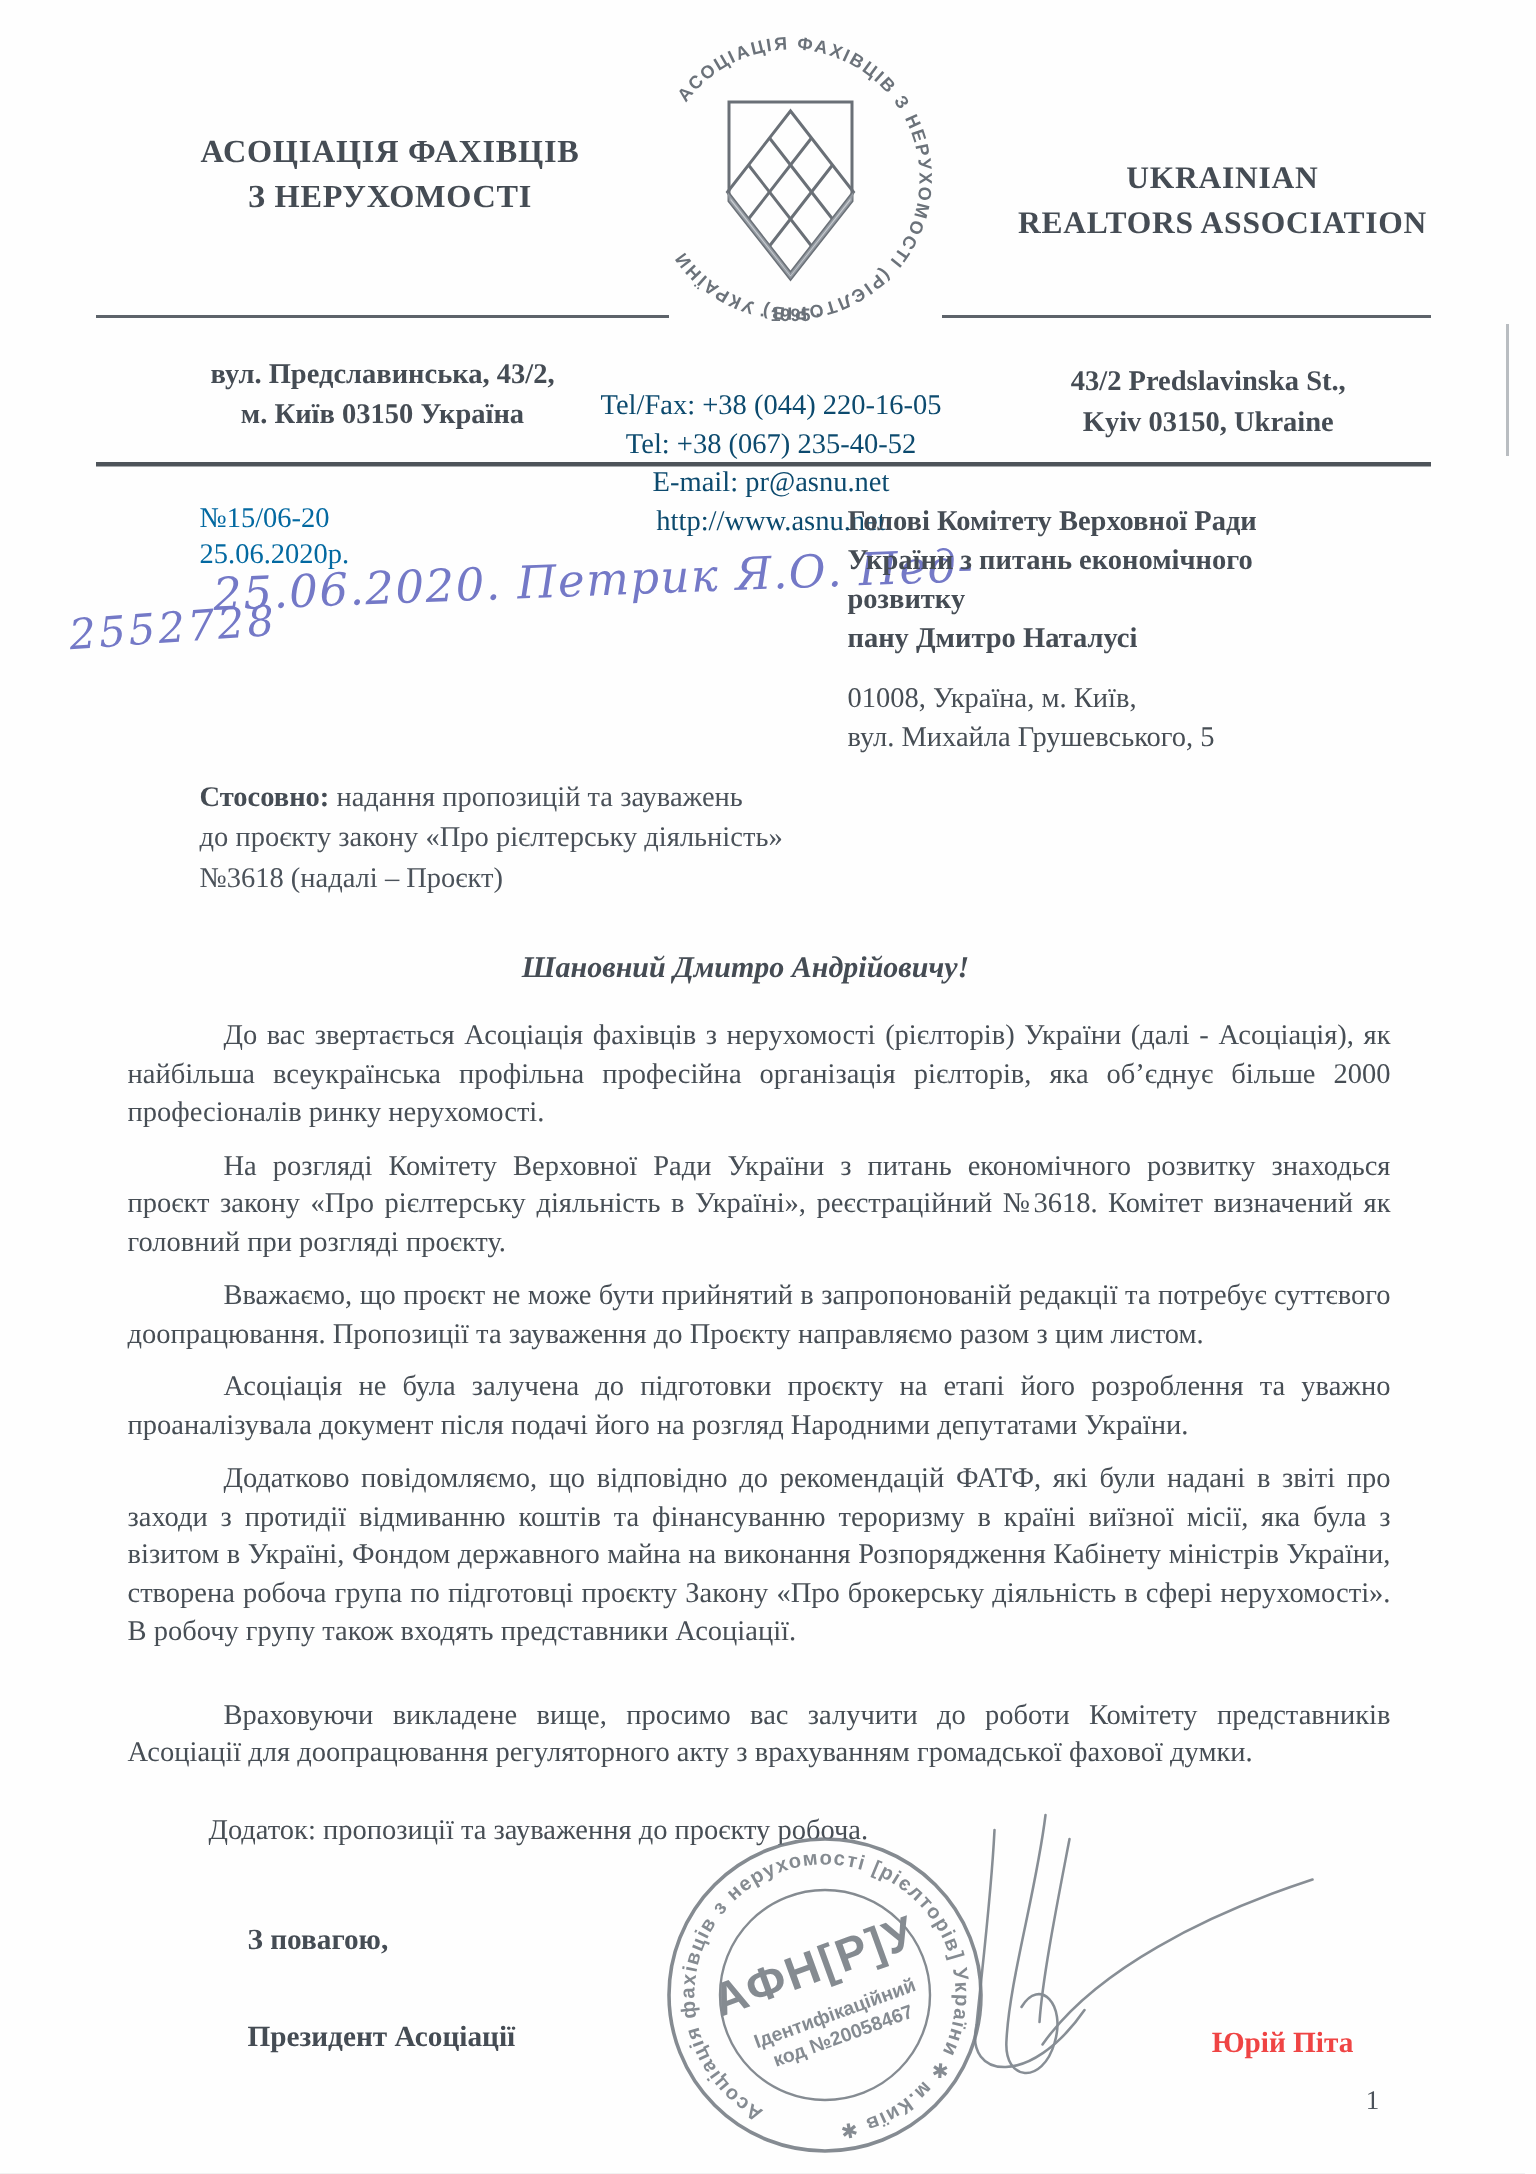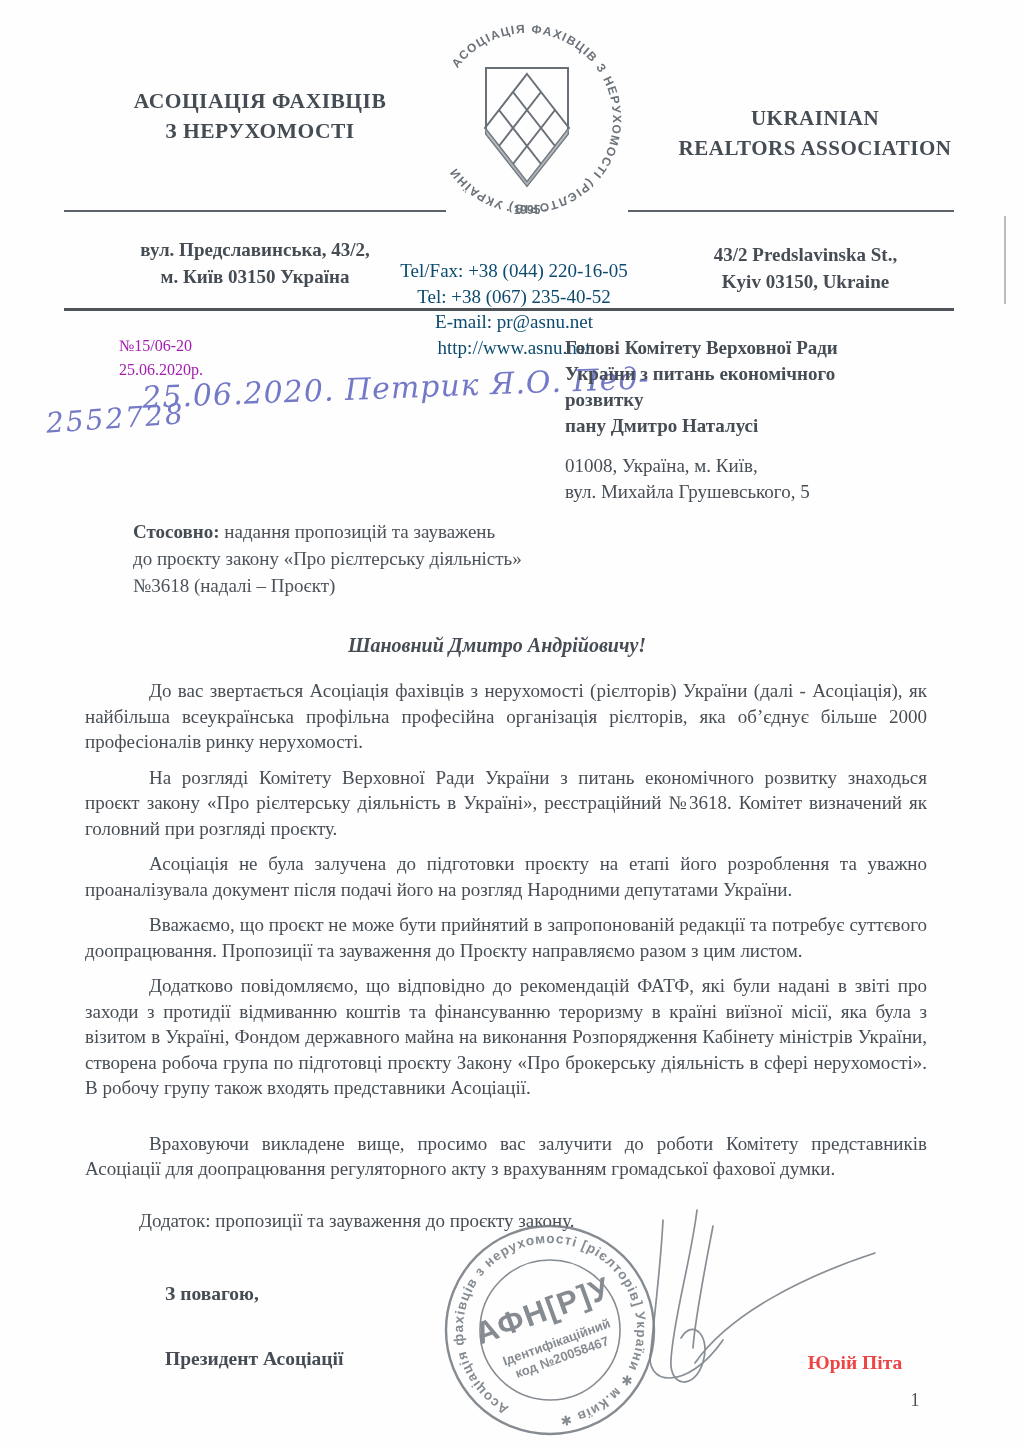--- a/index.html
+++ b/index.html
@@ -21,21 +21,21 @@
   .rule-top-right{left:628px;top:210px;width:326px;}
   .rule-bottom{left:64px;top:308px;width:890px;height:3px;background:#4e545a;}
   .artifact-v{left:1004px;top:216px;width:2px;height:88px;background:#b9bdc1;}
   .addr-ua{left:95px;top:236px;width:320px;text-align:center;
     font-weight:bold;font-size:19px;line-height:27px;color:#454c54;}
   .contact-center{left:356px;top:218px;width:316px;text-align:center;
     font-size:19px;line-height:25.5px;color:#0c4a6e;margin-top:40px;}
   .addr-en{left:648px;top:241px;width:315px;text-align:center;
     font-weight:bold;font-size:19px;line-height:27px;color:#454c54;}
   
-  .ref{left:119px;top:334px;font-size:16px;line-height:23.5px;color:#a21caf;}
+  .ref{left:133px;top:334px;font-size:19px;line-height:23.5px;color:#0369a1;}
   .hw{font-style:italic;color:#7479c7;white-space:nowrap;
       font-family:"DejaVu Serif",serif;}
   .hw1{left:142px;top:370px;font-size:30px;transform:rotate(-2.2deg);letter-spacing:1px;}
   .hw2{left:46px;top:402px;font-size:28px;transform:rotate(-4deg);letter-spacing:2px;}
   .recipient{left:565px;top:335px;width:340px;font-size:19px;line-height:26px;}
   .recipient .b{font-weight:bold;color:#454c54;}
   .recipient .gap{height:14px;}
   .subject{left:133px;top:518px;width:460px;font-size:19px;line-height:27px;color:#4b525a;}
   .subject .b{font-weight:bold;color:#454c54;}
   
@@ -136,25 +136,25 @@
     <div><span class="b">Стосовно:</span><span> надання пропозицій та зауважень</span></div>
     <div>до проєкту закону «Про рієлтерську діяльність»</div>
     <div>№3618 (надалі – Проєкт)</div>
   </div>
 
   <div class="abs salutation">Шановний Дмитро Андрійовичу!</div>
 
   <div class="abs body-block">
     <p>До вас звертається Асоціація фахівців з нерухомості (рієлторів) України (далі - Асоціація), як найбільша всеукраїнська профільна професійна організація рієлторів, яка об’єднує більше 2000 професіоналів ринку нерухомості.</p>
     <p>На розгляді Комітету Верховної Ради України з питань економічного розвитку знаходься проєкт закону «Про рієлтерську діяльність в Україні», реєстраційний №3618. Комітет визначений як головний при розгляді проєкту.</p>
+    <p>Вважаємо, що проєкт не може бути прийнятий в запропонованій редакції та потребує суттєвого доопрацювання. Пропозиції та зауваження до Проєкту направляємо разом з цим листом.</p>
     <p>Асоціація не була залучена до підготовки проєкту на етапі його розроблення та уважно проаналізувала документ після подачі його на розгляд Народними депутатами України.</p>
-    <p>Вважаємо, що проєкт не може бути прийнятий в запропонованій редакції та потребує суттєвого доопрацювання. Пропозиції та зауваження до Проєкту направляємо разом з цим листом.</p>
     <p>Додатково повідомляємо, що відповідно до рекомендацій ФАТФ, які були надані в звіті про заходи з протидії відмиванню коштів та фінансуванню тероризму в країні виїзної місії, яка була з візитом в Україні, Фондом державного майна на виконання Розпорядження Кабінету міністрів України, створена робоча група по підготовці проєкту Закону «Про брокерську діяльність в сфері нерухомості». В робочу групу також входять представники Асоціації.</p>
     <p class="spaced">Враховуючи викладене вище, просимо вас залучити до роботи Комітету представників Асоціації для доопрацювання регуляторного акту з врахуванням громадської фахової думки.</p>
-    <div class="attachment">Додаток: пропозиції та зауваження до проєкту закону.</div>
+    <div class="attachment">Додаток: пропозиції та зауваження до проєкту робоча.</div>
   </div>
 
   <div class="abs regards">З повагою,</div>
   <div class="abs signer-title">Президент Асоціації</div>
   <div class="abs signer-name">Юрій Піта</div>
 
   <svg class="abs stamp" width="240" height="245" viewBox="0 0 240 245">
     <g stroke="#757c83" fill="none">
       <circle cx="120" cy="122" r="104" stroke-width="2.4"></circle>
       <circle cx="120" cy="122" r="70" stroke-width="1.6"></circle>

